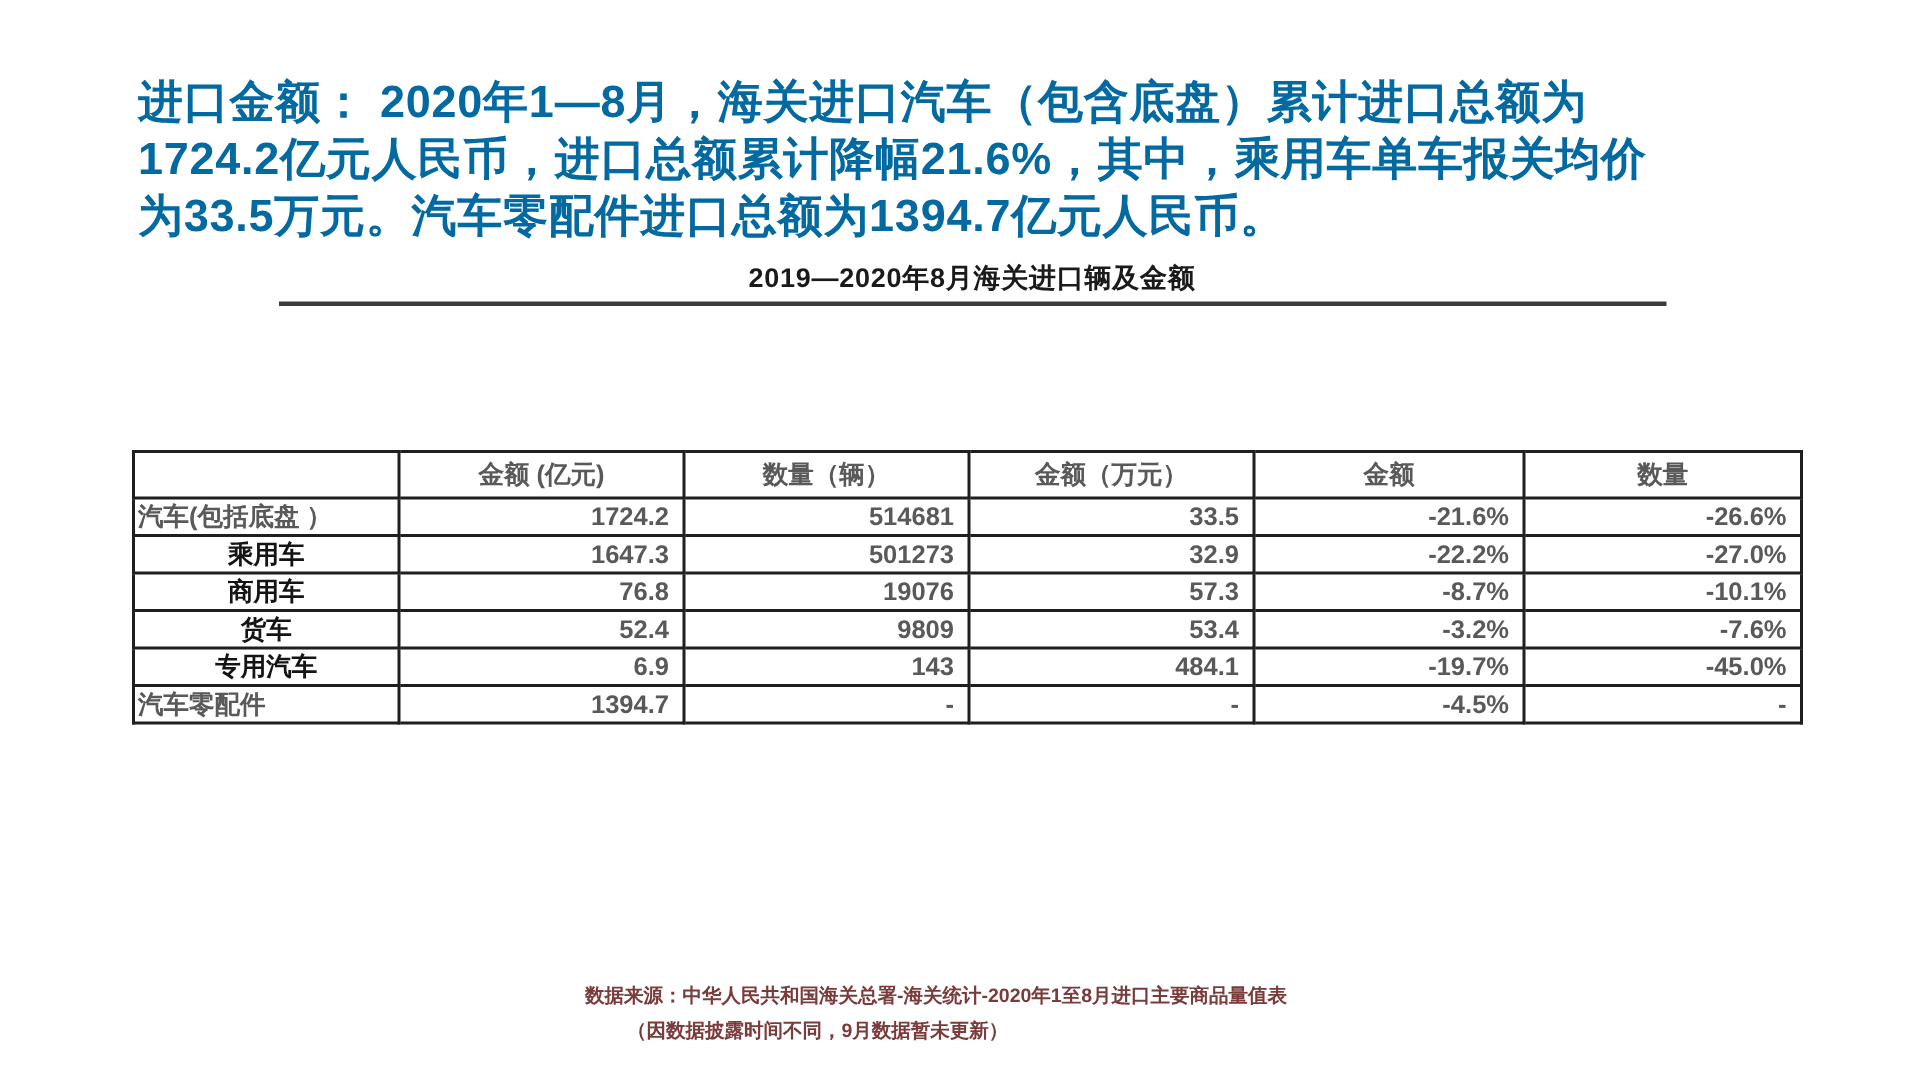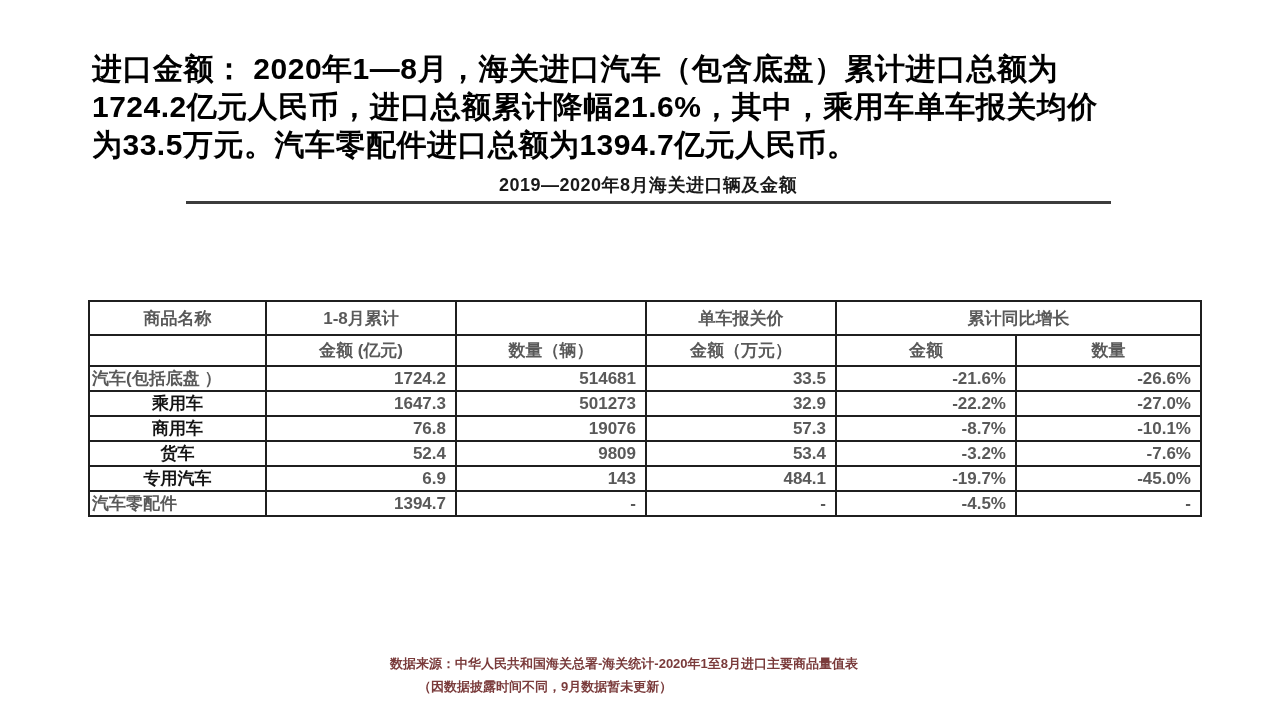--- a/index.html
+++ b/index.html
@@ -6,21 +6,21 @@
   html, body { width: 1280px; height: 720px; background: #ffffff; }
   body { font-family: "Liberation Sans", "DejaVu Sans", sans-serif; }
   .slide {
     position: relative; width: 1280px; height: 720px;
     background: #ffffff; overflow: hidden;
   }
 
   
   .headline {
     position: absolute; left: 92px; top: 50px; width: 1110px;
-    color: #000000; font-size: 30px; font-weight: bold;
+    color: #0369a1; font-size: 30px; font-weight: bold;
     line-height: 38px; letter-spacing: 0.5px;
   }
 
   
   .table-title {
     position: absolute; left: 0; top: 173px; width: 1296px;
     text-align: center; color: #1a1a1a;
     font-size: 18px; font-weight: bold; letter-spacing: 0.5px;
   }
   .title-rule {
@@ -71,27 +71,20 @@
   <table class="data">
     <colgroup>
       <col style="width:177px">
         <col style="width:190px">
         <col style="width:190px">
       <col style="width:190px">
         <col style="width:180px">
         <col style="width:185px">
     </colgroup>
     <thead>
-      <tr class="h1">
-        <th class="hc">商品名称</th>
-        <th class="hc">1-8月累计</th>
-        <th class="hc"></th>
-        <th class="hc">单车报关价</th>
-        <th class="hc" colspan="2">累计同比增长</th>
-      </tr>
       <tr class="h2">
         <th class="hc"></th>
         <th class="hc">金额 (亿元)</th>
         <th class="hc">数量（辆）</th>
         <th class="hc">金额（万元）</th>
         <th class="hc">金额</th>
         <th class="hc">数量</th>
       </tr>
     </thead>
     <tbody>

